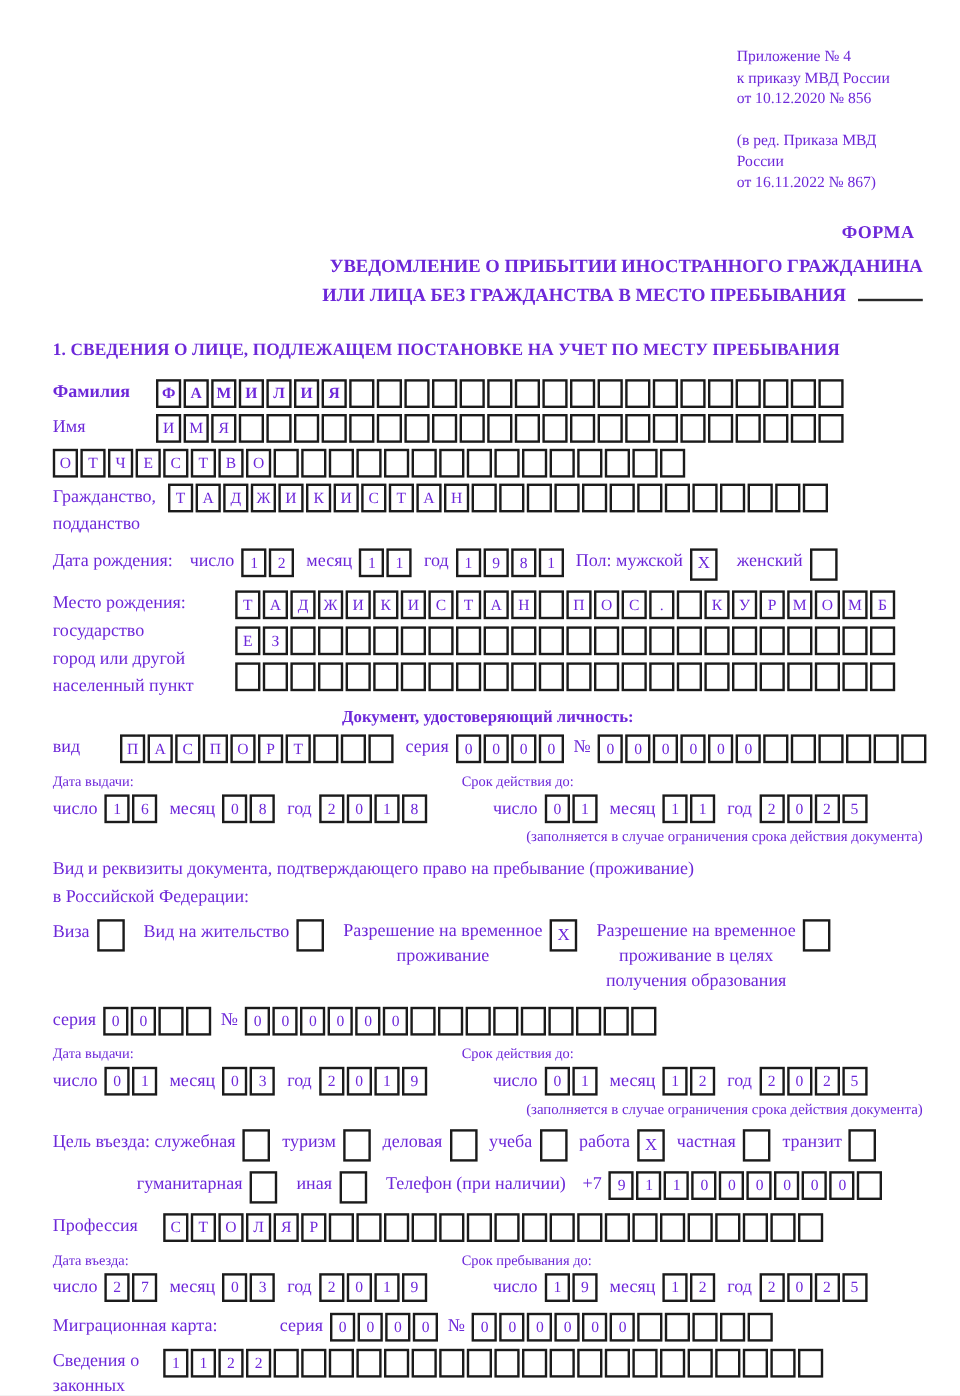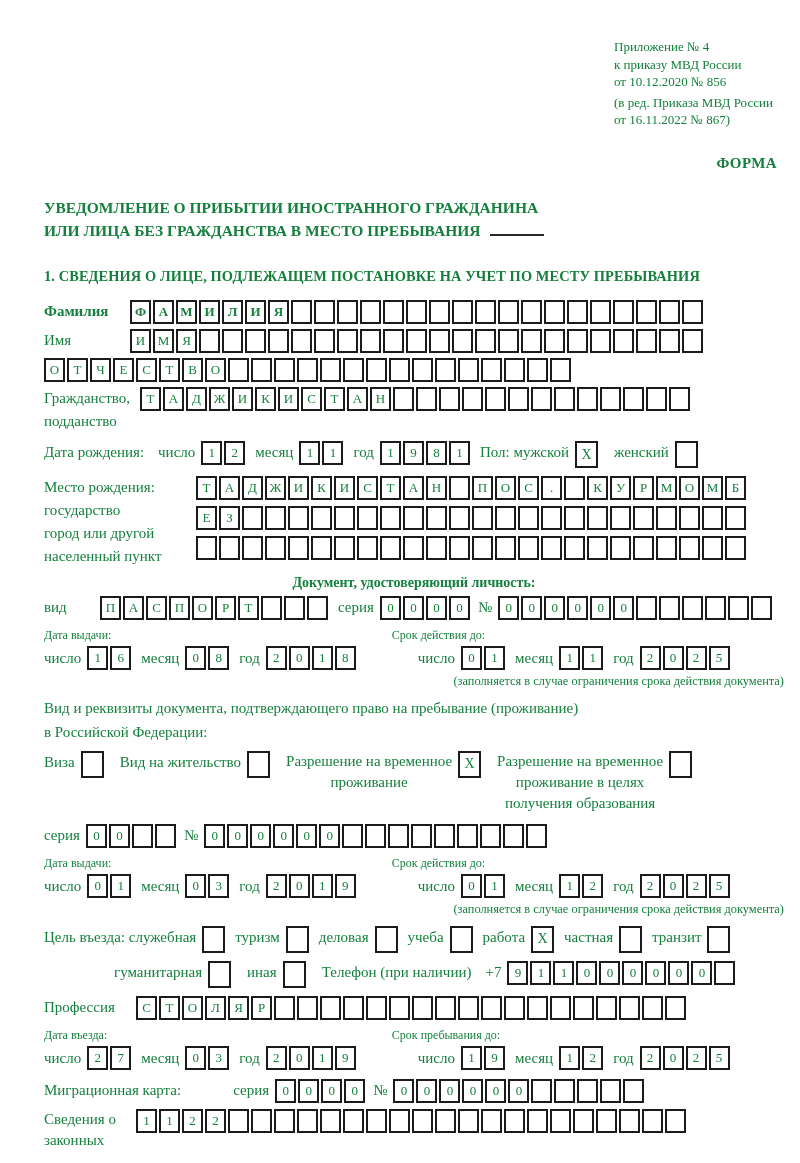--- a/index.html
+++ b/index.html
@@ -1,27 +1,27 @@
 <!DOCTYPE html>
 <html><head>
 <meta charset="utf-8">
 <style>
   html,body{margin:0;padding:0;background:#e9e9e9;}
   .page{
     width:800px;height:1163px;box-sizing:border-box;margin:0 auto;
-    background:#fff;color:#15803d;
+    background:#fff;color:#6d28d9;
     font-family:"Liberation Serif","DejaVu Serif",serif;
-    padding:38px 16px 20px 44px;overflow:hidden;position:relative;
+    padding:38px 31px 20px 44px;overflow:hidden;position:relative;
   }
   .blk{display:block;}
   
   .appendix{margin-left:570px;font-size:13px;line-height:1.35;}
-  .appendix .gap{margin-top:3px;}
+  .appendix .gap{margin-top:17px;}
   .forma{text-align:right;font-weight:bold;font-size:15px;margin:26px 7px 0 0;letter-spacing:.4px;}
-  .title{text-align:left;font-weight:bold;font-size:15.5px;line-height:1.5;margin-top:24px;}
+  .title{text-align:right;font-weight:bold;font-size:15.5px;line-height:1.5;margin-top:8px;}
   .blank{display:inline-block;width:54px;border-bottom:2px solid #2a2a2a;height:13px;margin-left:10px;}
   .sec-head{font-weight:bold;font-size:14.4px;margin-top:26px;letter-spacing:.1px;}
   
   .row{display:flex;align-items:flex-start;margin-top:5px;}
   .lbl{font-size:15px;line-height:23px;flex-shrink:0;}
   .w86{width:86px;} .w110{width:110px;} .w96{width:96px;} .w152{width:152px;} .w56{width:56px;} .w92{width:92px;}
   .cells{display:flex;flex-wrap:nowrap;}
   .cell{
     width:17px;height:20px;border:2px solid #1b1b1b;margin-right:2px;
     display:inline-flex;align-items:center;justify-content:center;

